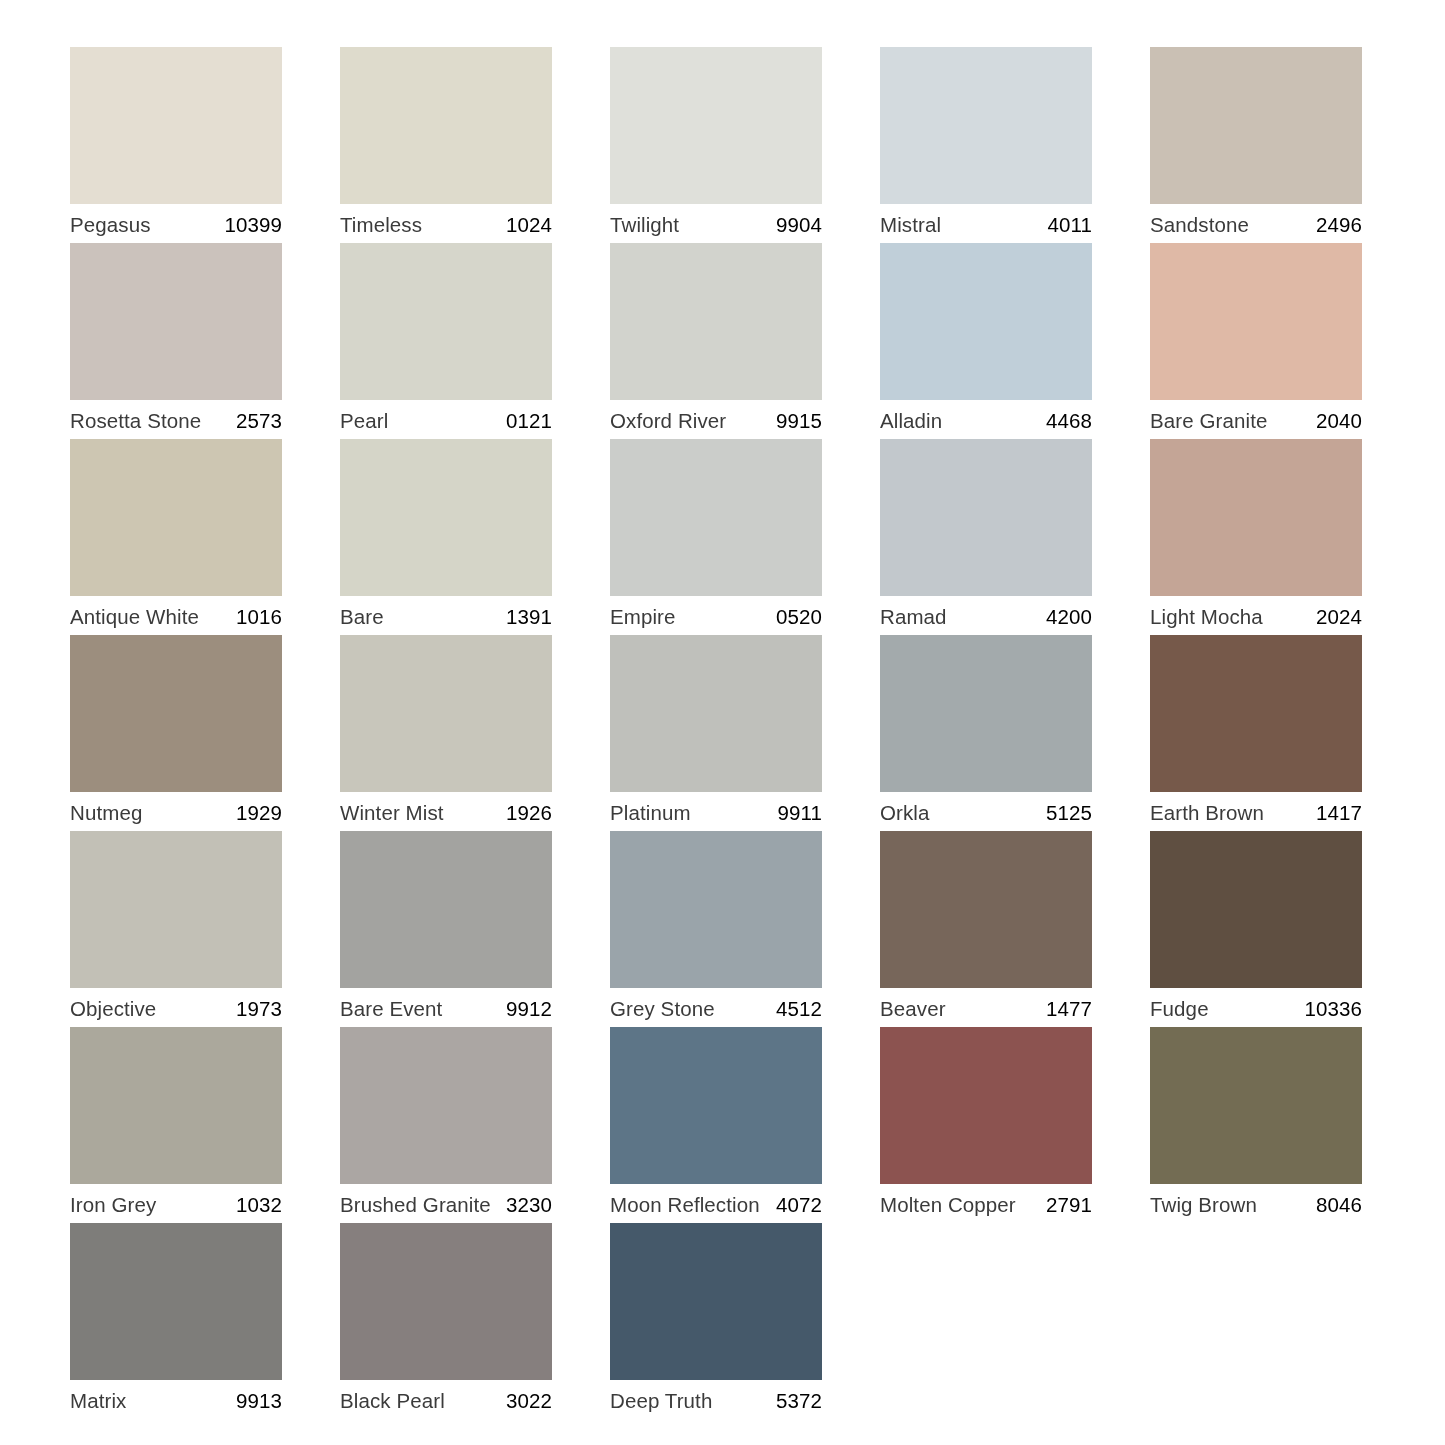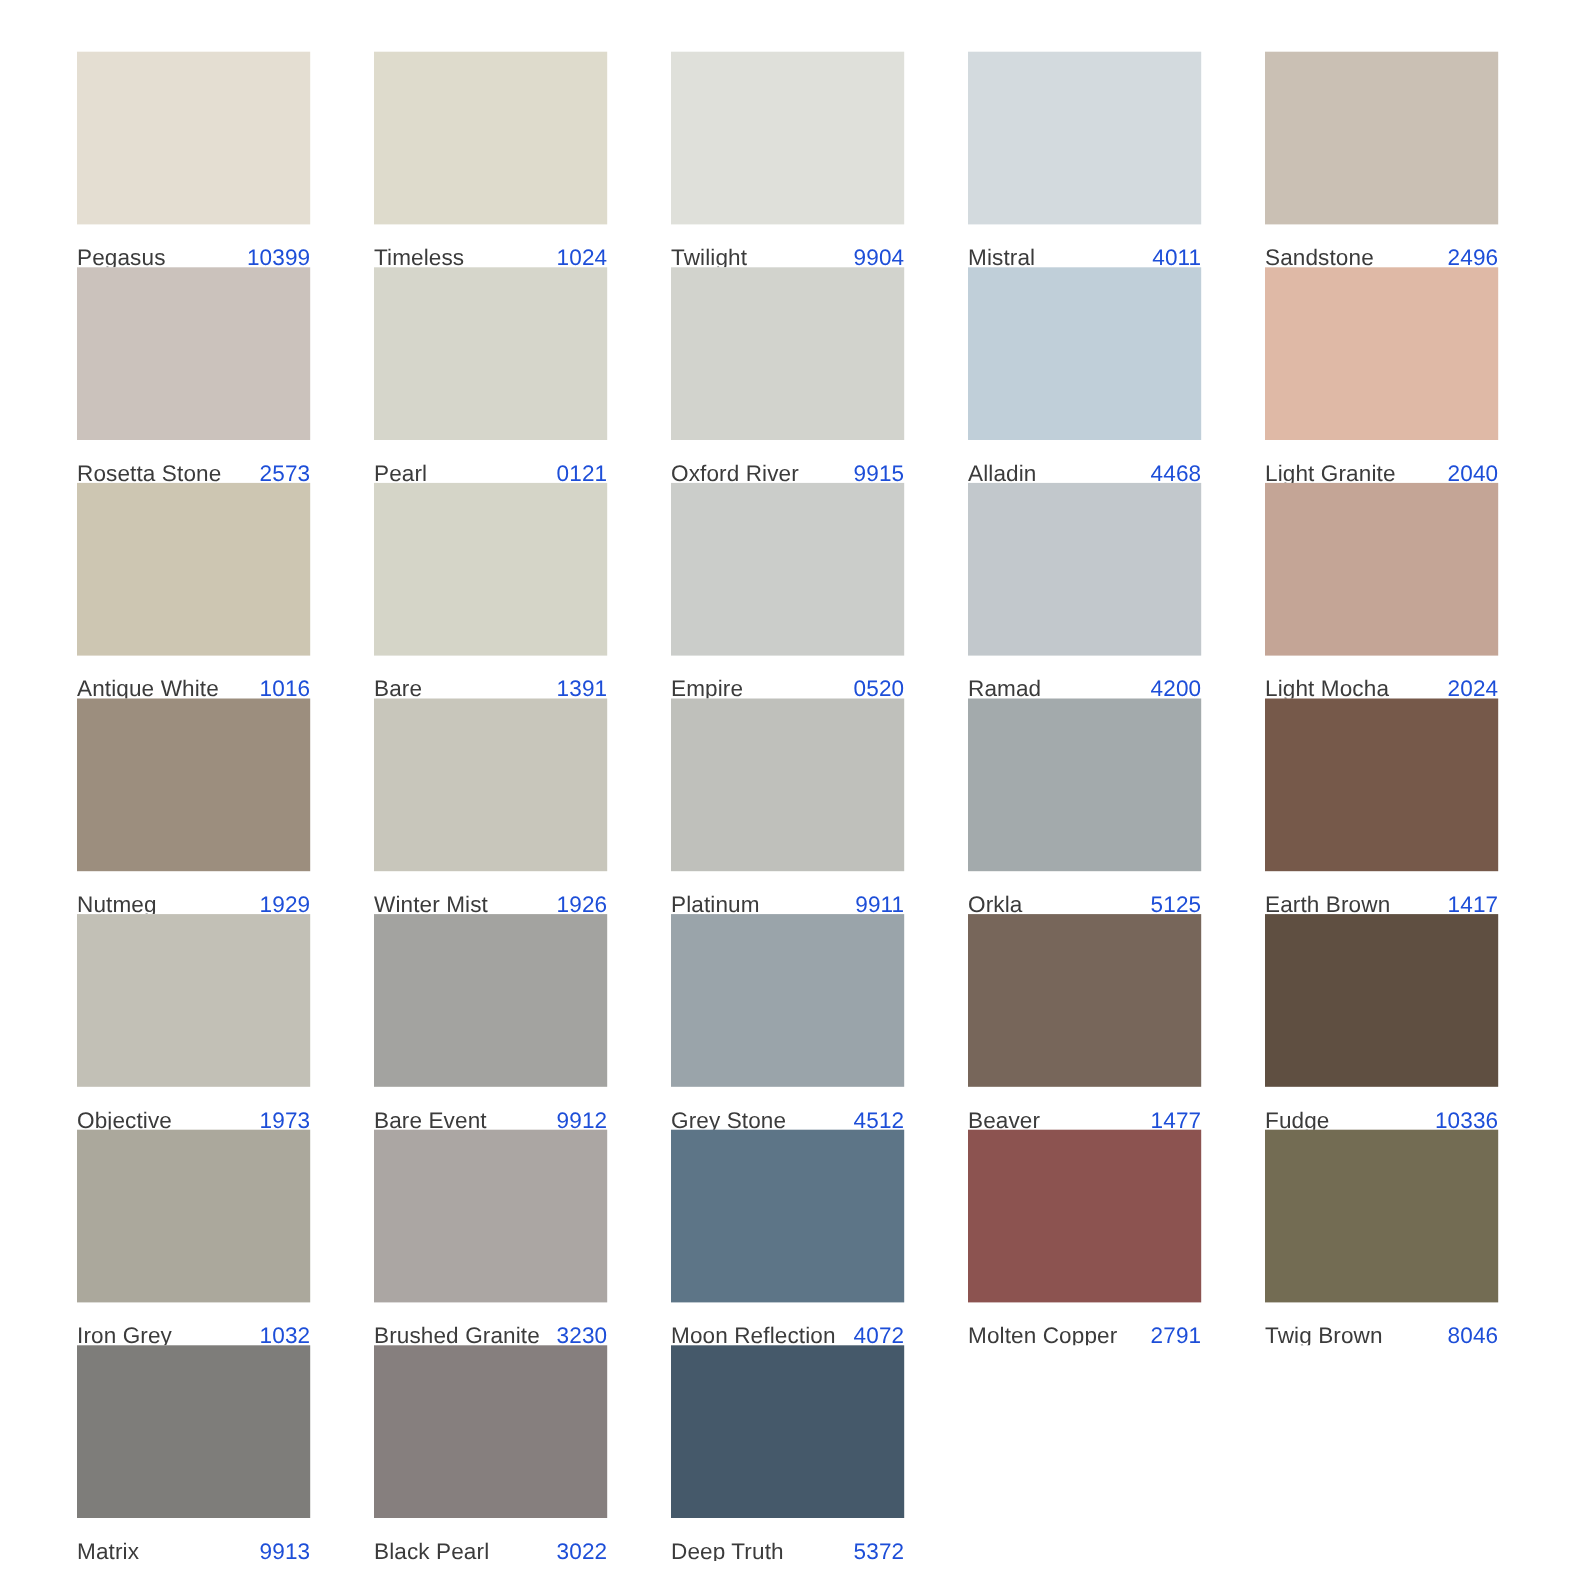--- a/index.html
+++ b/index.html
@@ -40,36 +40,36 @@
     width: 212px;
     height: 157px;
     display: block;
   }
 
   .swatch-meta {
     display: flex;
     align-items: baseline;
     justify-content: space-between;
     height: 39px;
-    padding-top: 19px;
+    padding-top: 9px;
     box-sizing: border-box;
     white-space: nowrap;
     overflow: hidden;
   }
 
   .swatch-name {
     font-size: 20.5px;
     color: #3b3b3b;
     letter-spacing: 0.1px;
     font-weight: 400;
   }
 
   .swatch-code {
     font-size: 20.5px;
-    color: #1d4ed8;
+    color: #000000;
     letter-spacing: 0.1px;
     font-weight: 400;
     margin-left: 8px;
   }
 </style>
 </head>
 <body>
 
 <div id="swatch-chart">
   <div class="swatch-grid">
@@ -132,21 +132,21 @@
       <div class="swatch-cell">
         <div class="swatch-chip" style="background: rgb(192, 207, 217);"></div>
         <div class="swatch-meta">
           <span class="swatch-name">Alladin</span>
           <span class="swatch-code">4468</span>
         </div>
       </div>
       <div class="swatch-cell">
         <div class="swatch-chip" style="background: rgb(223, 185, 166);"></div>
         <div class="swatch-meta">
-          <span class="swatch-name">Light Granite</span>
+          <span class="swatch-name">Bare Granite</span>
           <span class="swatch-code">2040</span>
         </div>
       </div>
       <div class="swatch-cell">
         <div class="swatch-chip" style="background: rgb(205, 198, 178);"></div>
         <div class="swatch-meta">
           <span class="swatch-name">Antique White</span>
           <span class="swatch-code">1016</span>
         </div>
       </div>

